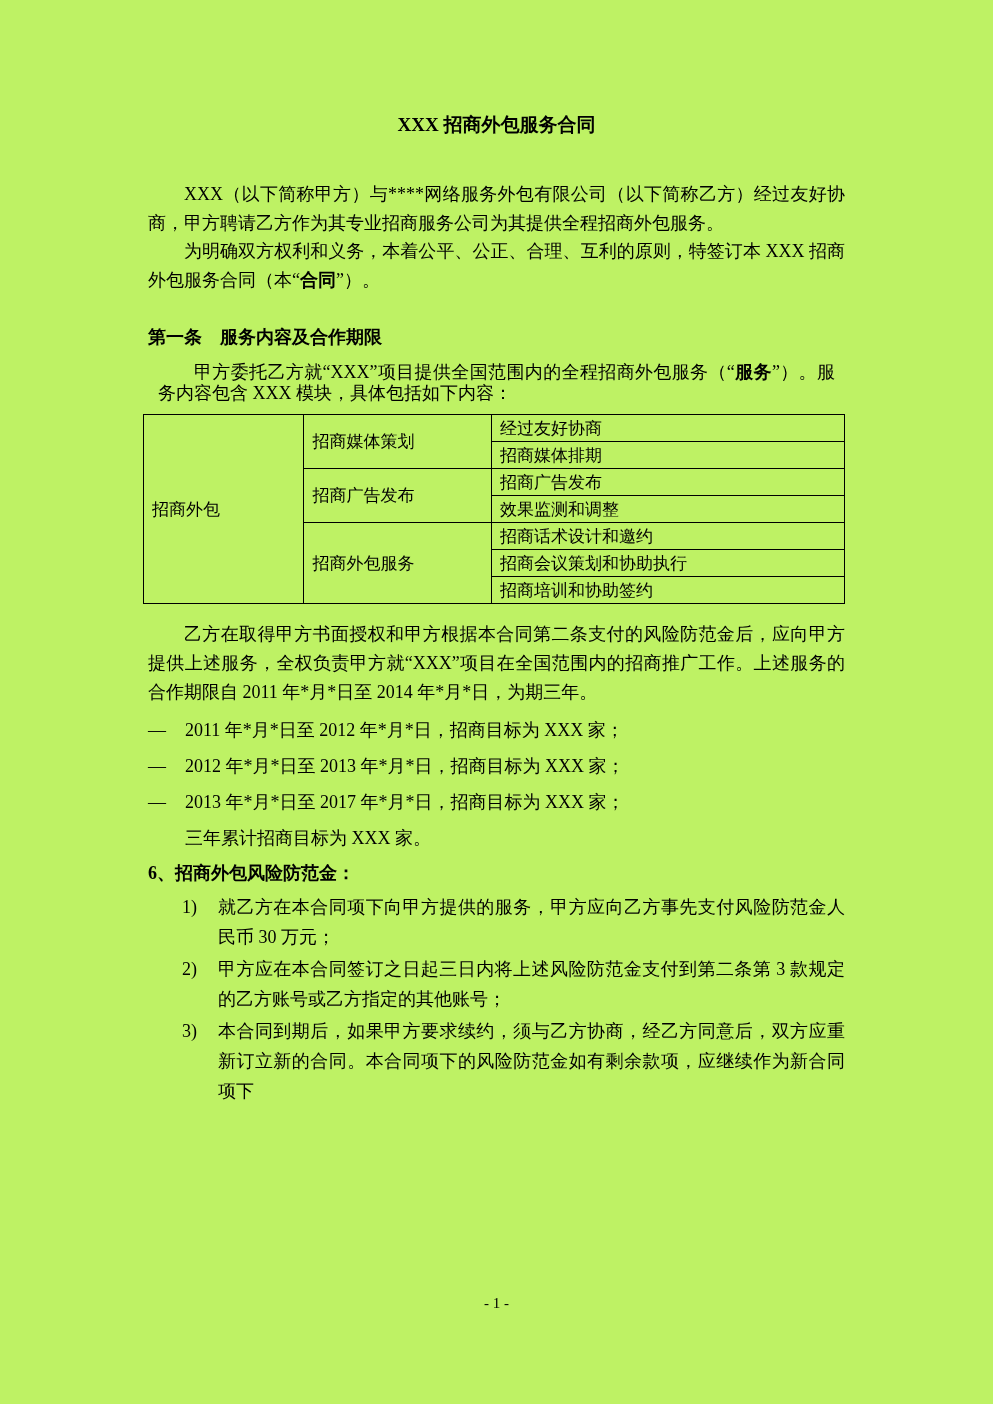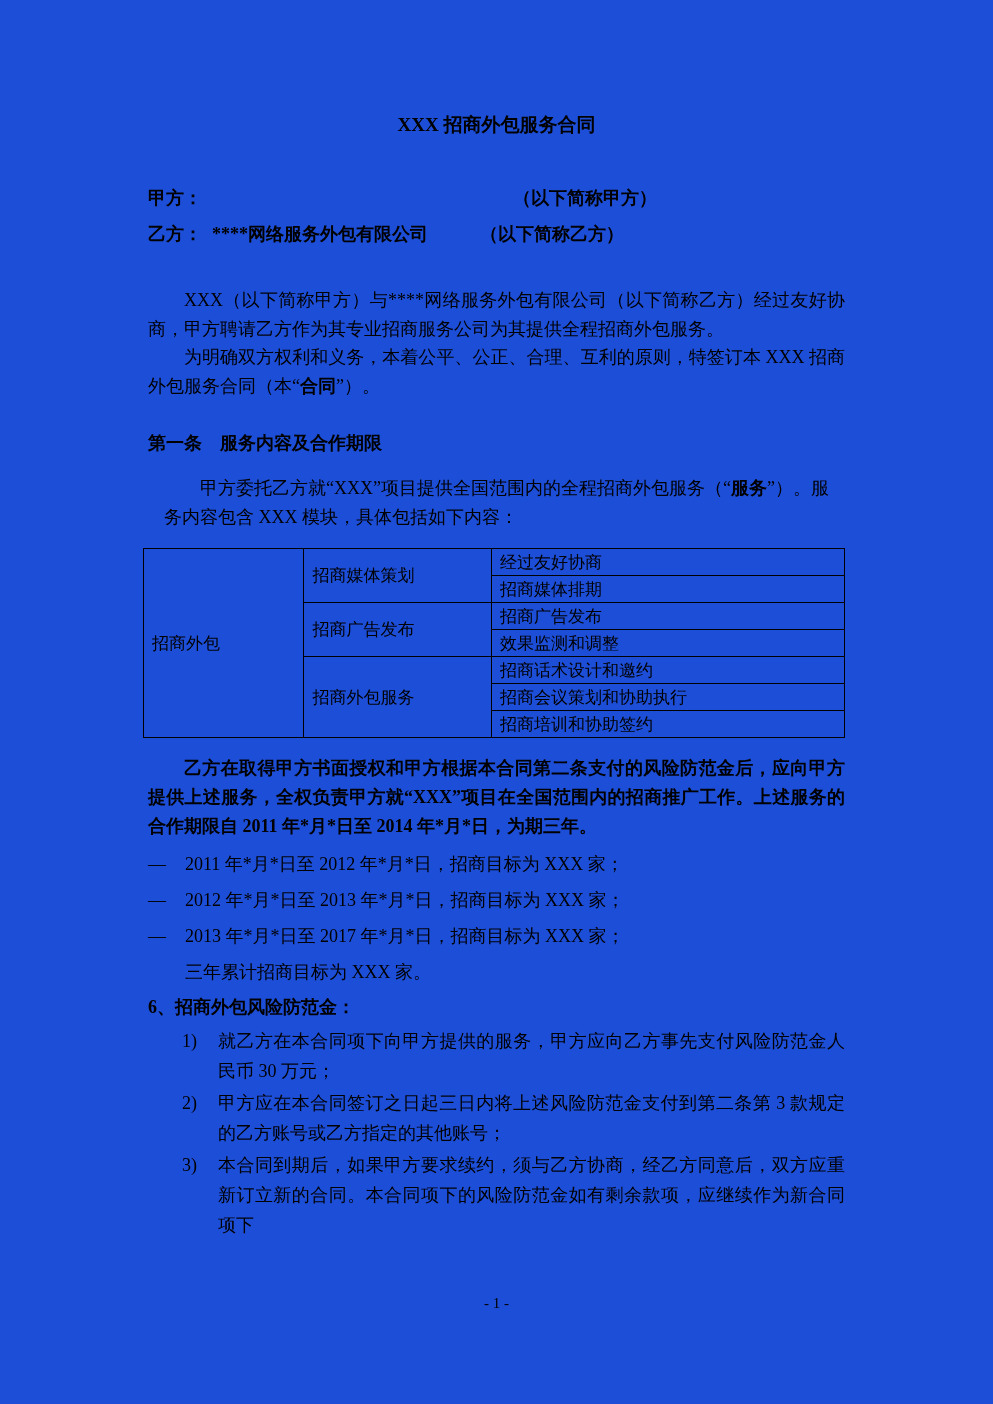--- a/index.html
+++ b/index.html
@@ -1,21 +1,21 @@
 <!DOCTYPE html>
 <html><head>
 <meta charset="utf-8">
 <style>
   html, body { margin: 0; padding: 0; background: #e8e8e8; }
   .page {
     position: relative;
     width: 993px;
     height: 1404px;
     margin: 0 auto;
-    background: #1d4ed8;
+    background: #bef264;
     color: #000000;
     font-family: "Liberation Serif", "DejaVu Serif", serif;
     font-size: 18px;
     box-sizing: border-box;
     padding: 112px 148px 0 148px;
     overflow: hidden;
   }
   .doc-title {
     text-align: center;
     font-weight: bold;
@@ -38,22 +38,22 @@
     text-indent: 36px;
     text-align: justify;
   }
   .h-article {
     font-weight: bold;
     line-height: 29px;
     margin-top: 29px;
     margin-bottom: 0;
   }
   .intro-para {
-    margin: 16px;
-    line-height: 29px;
+    margin: 10px;
+    line-height: 21px;
     text-indent: 36px;
     text-align: justify;
   }
   table.svc-table {
     border-collapse: collapse;
     table-layout: fixed;
     margin-left: -5px;
     margin-top: 3px;
   }
   table.svc-table td {
@@ -61,21 +61,21 @@
     height: 26px;
     padding: 0 8px;
     font-size: 17px;
     vertical-align: middle;
     overflow: hidden;
     white-space: nowrap;
   }
   td.c1 { width: 145px; padding-left: 15px; }
   td.c2 { width: 172px; }
   td.c3 { width: 339px; }
-  .after-table { margin-top: 16px; font-weight: bold; }
+  .after-table { margin-top: 16px; }
   .stage-note { margin: 4px 0 0 0; line-height: 28.6px; text-indent: 36px; }
   .stage-list { margin-top: 6px; }
   .stage-row {
     position: relative;
     padding-left: 37px;
     line-height: 36px;
     text-align: justify;
   }
   .stage-dash { position: absolute; left: 0; top: 0; }
   .stage-total { padding-left: 37px; line-height: 36px; }
@@ -100,28 +100,20 @@
   }
   b { font-weight: bold; }
 </style>
 </head>
 <body>
 
 <div class="page">
 
   <div class="doc-title">XXX 招商外包服务合同</div>
 
-  <div class="party-block">
-    <div class="party-line">
-      <span>甲方：</span><span class="party-a-alias">（以下简称甲方）</span>
-    </div>
-    <div class="party-line">
-      <span>乙方：</span><span class="party-b-name">****网络服务外包有限公司</span><span class="party-b-alias">（以下简称乙方）</span>
-    </div>
-  </div>
 
   <div class="preamble">
     <p class="para">XXX（以下简称甲方）与****网络服务外包有限公司（以下简称乙方）经过友好协商，甲方聘请乙方作为其专业招商服务公司为其提供全程招商外包服务。</p>
     <p class="para"><span>为明确双方权利和义务，本着公平、公正、合理、互利的原则，特签订本 XXX 招商外包服务合同（本“</span><b>合同</b><span>”）。</span></p>
   </div>
 
   <p class="h-article">第一条　服务内容及合作期限</p>
 
   <p class="intro-para"><span>甲方委托乙方就“XXX”项目提供全国范围内的全程招商外包服务（“</span><b>服务</b><span>”）。服务内容包含 XXX 模块，具体包括如下内容：</span></p>
 

